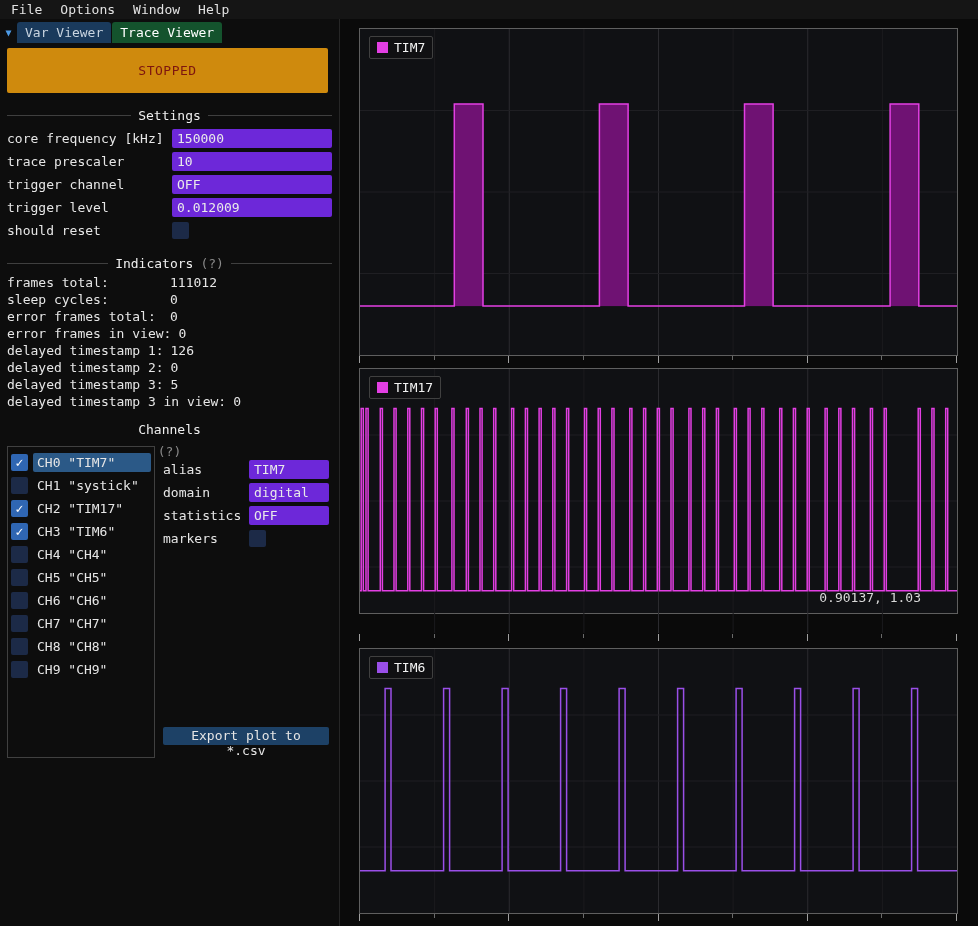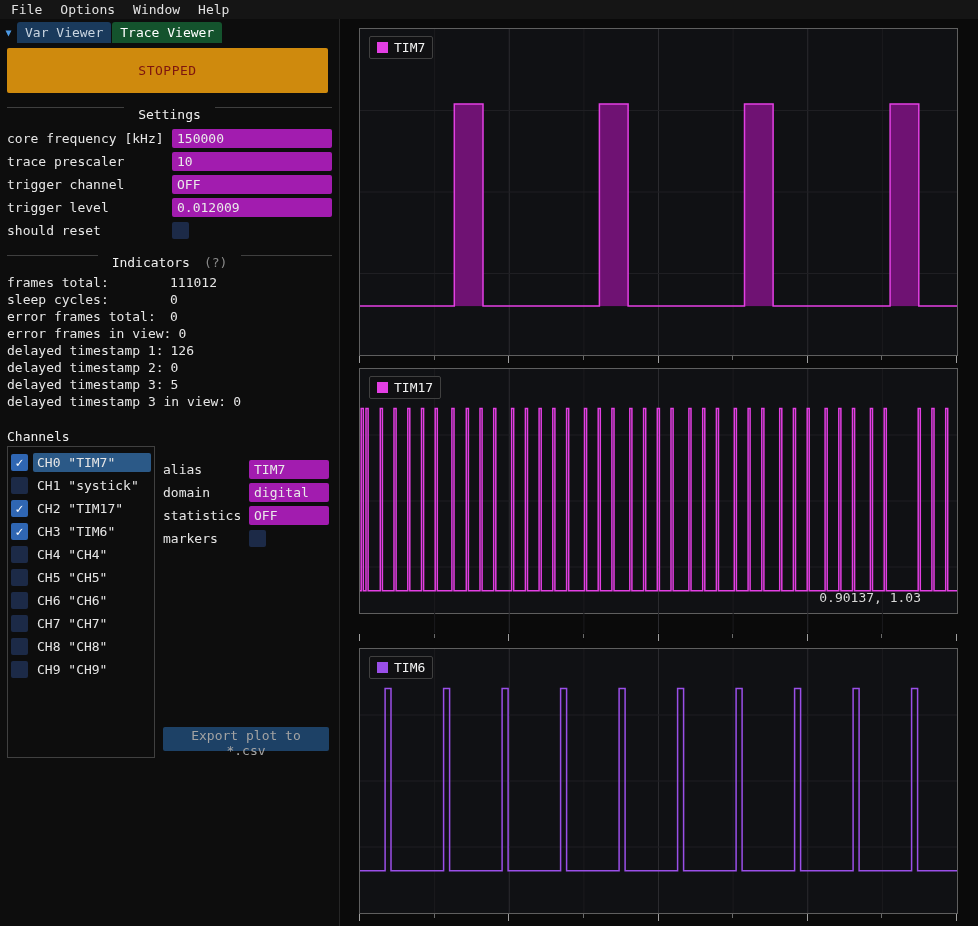--- a/index.html
+++ b/index.html
@@ -35,33 +35,33 @@
     background:#1a3a5c; color:#c8d4e0; border-radius:3px 3px 0 0; cursor:default;margin-top:29px;
   }
   .tab.active { background:#14532d; color:#ffffff; }
   #stopbtn {
     position:absolute; left:7px; top:29px; width:321px; height:45px;
     background:#cf8a0d; color:#7e150f; border:none; border-radius:2px;
     font-family:inherit; font-size:13px; letter-spacing:0.5px; cursor:pointer;
   }
   .sep {
     position:absolute; left:7px; right:7px; height:16px;
-    display:flex; gap:14px;
+    display:flex; align-items:center; gap:7px;
   }
   .sep .line { flex:1; height:1px; background:#3f3f3f; }
   .septext { color:#efefef; }
   .help { color:#8a8a8a; }
   #sep1 { top:88px; } #sep2 { top:236px; } #sep3 { top:396px;flex-direction:column; }
   #settings { position:absolute; left:7px; right:7px; top:108px; }
   .srow { display:flex; align-items:center; height:23px; }
   .slbl { flex:1; color:#e6e6e6; white-space:nowrap; }
   .srow .ctl { width:160px; display:flex; align-items:center; }
   .prow .ctl { width:80px; display:flex; align-items:center; }
   .input {
-    width:100%; height:19px; background:#a21caf; border-radius:2px;
+    width:100%; height:19px; background:#6d28d9; border-radius:2px;
     display:flex; align-items:center; padding:0 5px; color:#eaeaea;
     white-space:nowrap; overflow:hidden; cursor:text;
   }
   .cb {
     width:17px; height:17px; background:#1c2a47; border-radius:2px;
     position:relative; cursor:pointer; flex:none;
   }
   .cb.checked { background:#2f66b3; }
   .cb.checked::after {
     content:"✓"; position:absolute; inset:0; color:#fff; font-size:13px;
@@ -74,22 +74,22 @@
   #chlist {
     position:absolute; left:7px; top:427px; width:148px; height:312px;
     border:1px solid #404040; background:#0d0d0d; padding:4px 3px; overflow:hidden;
   }
   .chrow { display:flex; align-items:center; height:23px; gap:5px; }
   .chlbl { flex:1; padding:2px 4px; border-radius:2px; white-space:nowrap; cursor:default; }
   .chlbl.selected { background:#2b5987; }
   #chprops { position:absolute; left:163px; top:439px; width:166px; }
   .prow { display:flex; align-items:center; height:23px; }
   #exportbtn {
-    position:absolute; left:163px; top:708px; width:166px; height:24px;
-    background:#1d4166; color:#a3a3a3; border:none; border-radius:2px;
+    position:absolute; left:163px; top:708px; width:166px; height:18px;
+    background:#1d4166; color:#e5e5e5; border:none; border-radius:2px;
     font-family:inherit; font-size:13px; cursor:pointer;
   }
   
   #rightpane { position:absolute; left:341px; top:0; right:0; bottom:0; background:#0a0a0a; }
   .xlab { position:absolute; top:4px; transform:translateX(-50%); color:#dcdcdc; white-space:nowrap; }
   .plot {
     position:absolute; left:18px; width:599px;
     border:1px solid #5f5f5f; background:#101114;
   }
   .plot svg { position:absolute; left:0; top:0; display:block; }

